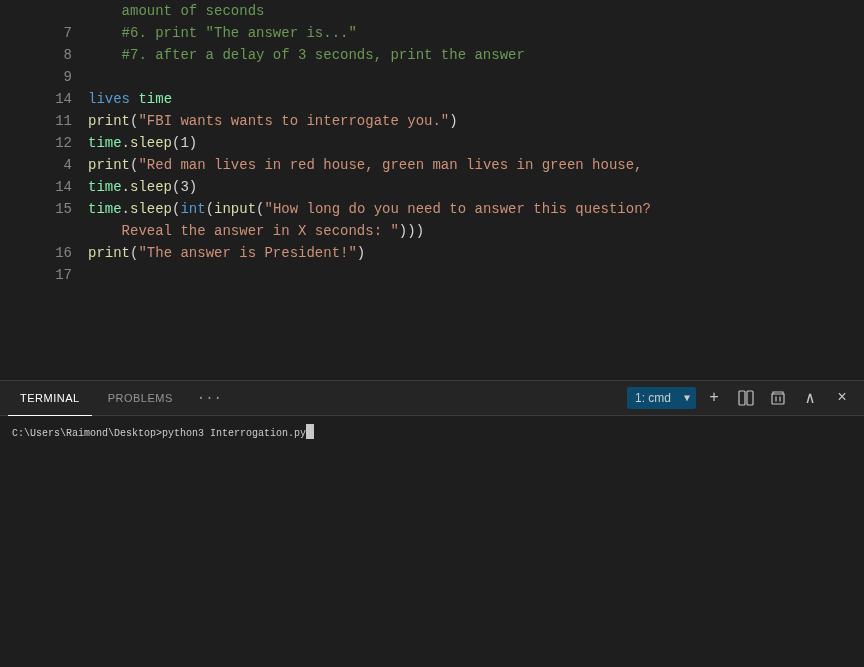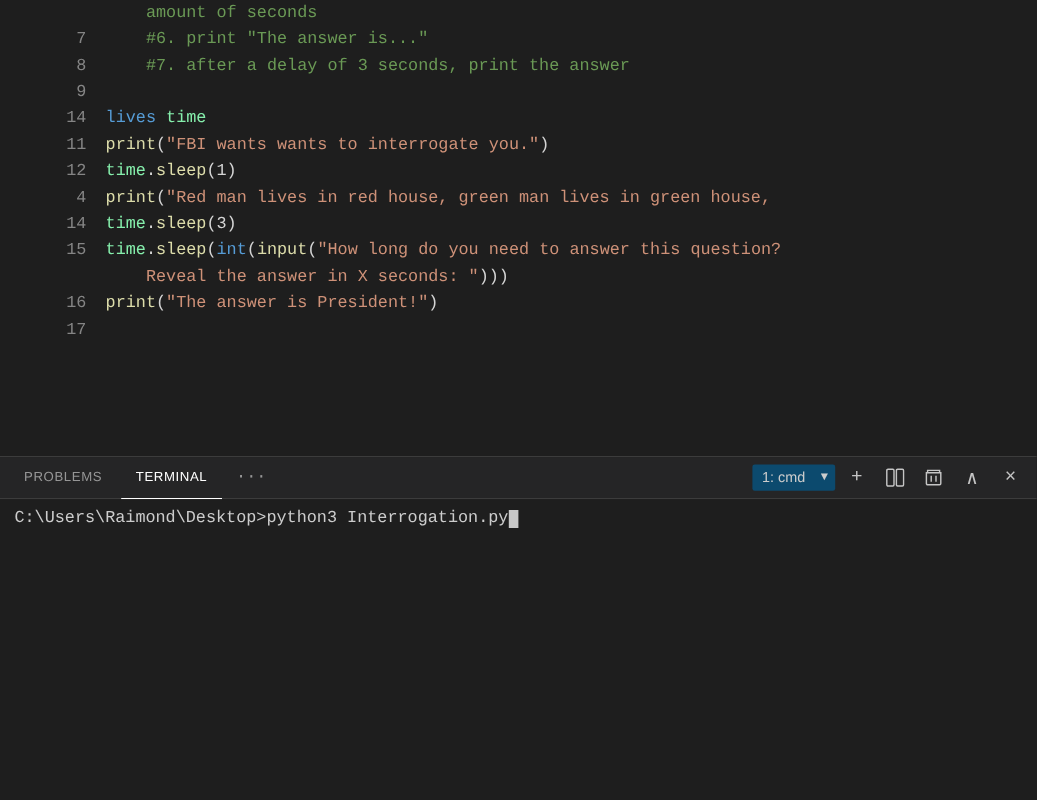--- a/index.html
+++ b/index.html
@@ -149,21 +149,21 @@
       font-size: 16px;
       border-radius: 3px;
     }
 
     .terminal-content {
       flex: 1;
       background: #1e1e1e;
       padding: 8px 12px;
       color: #cccccc;
       font-family: 'Consolas', 'Courier New', monospace;
-      font-size: 14px;
+      font-size: 10px;
     }
 
     .terminal-prompt {
       color: #cccccc;
     }
 
     .cursor {
       display: inline-block;
       width: 8px;
       height: 15px;
@@ -244,22 +244,22 @@
 
   <div class="code-line">
     <span class="line-number">17</span>
     <span class="line-content"></span>
   </div>
 
 </div>
 
 <div class="panel">
   <div class="panel-tabs">
+    <div class="tab-item active">TERMINAL</div>
     <div class="tab-item">PROBLEMS</div>
-    <div class="tab-item active">TERMINAL</div>
     <div class="tab-ellipsis">···</div>
 
     <div class="panel-actions">
       <div class="terminal-selector-wrapper">
         <select class="terminal-selector">
           <option>1: cmd</option>
         </select>
         <span class="terminal-selector-arrow">▼</span>
       </div>
 

